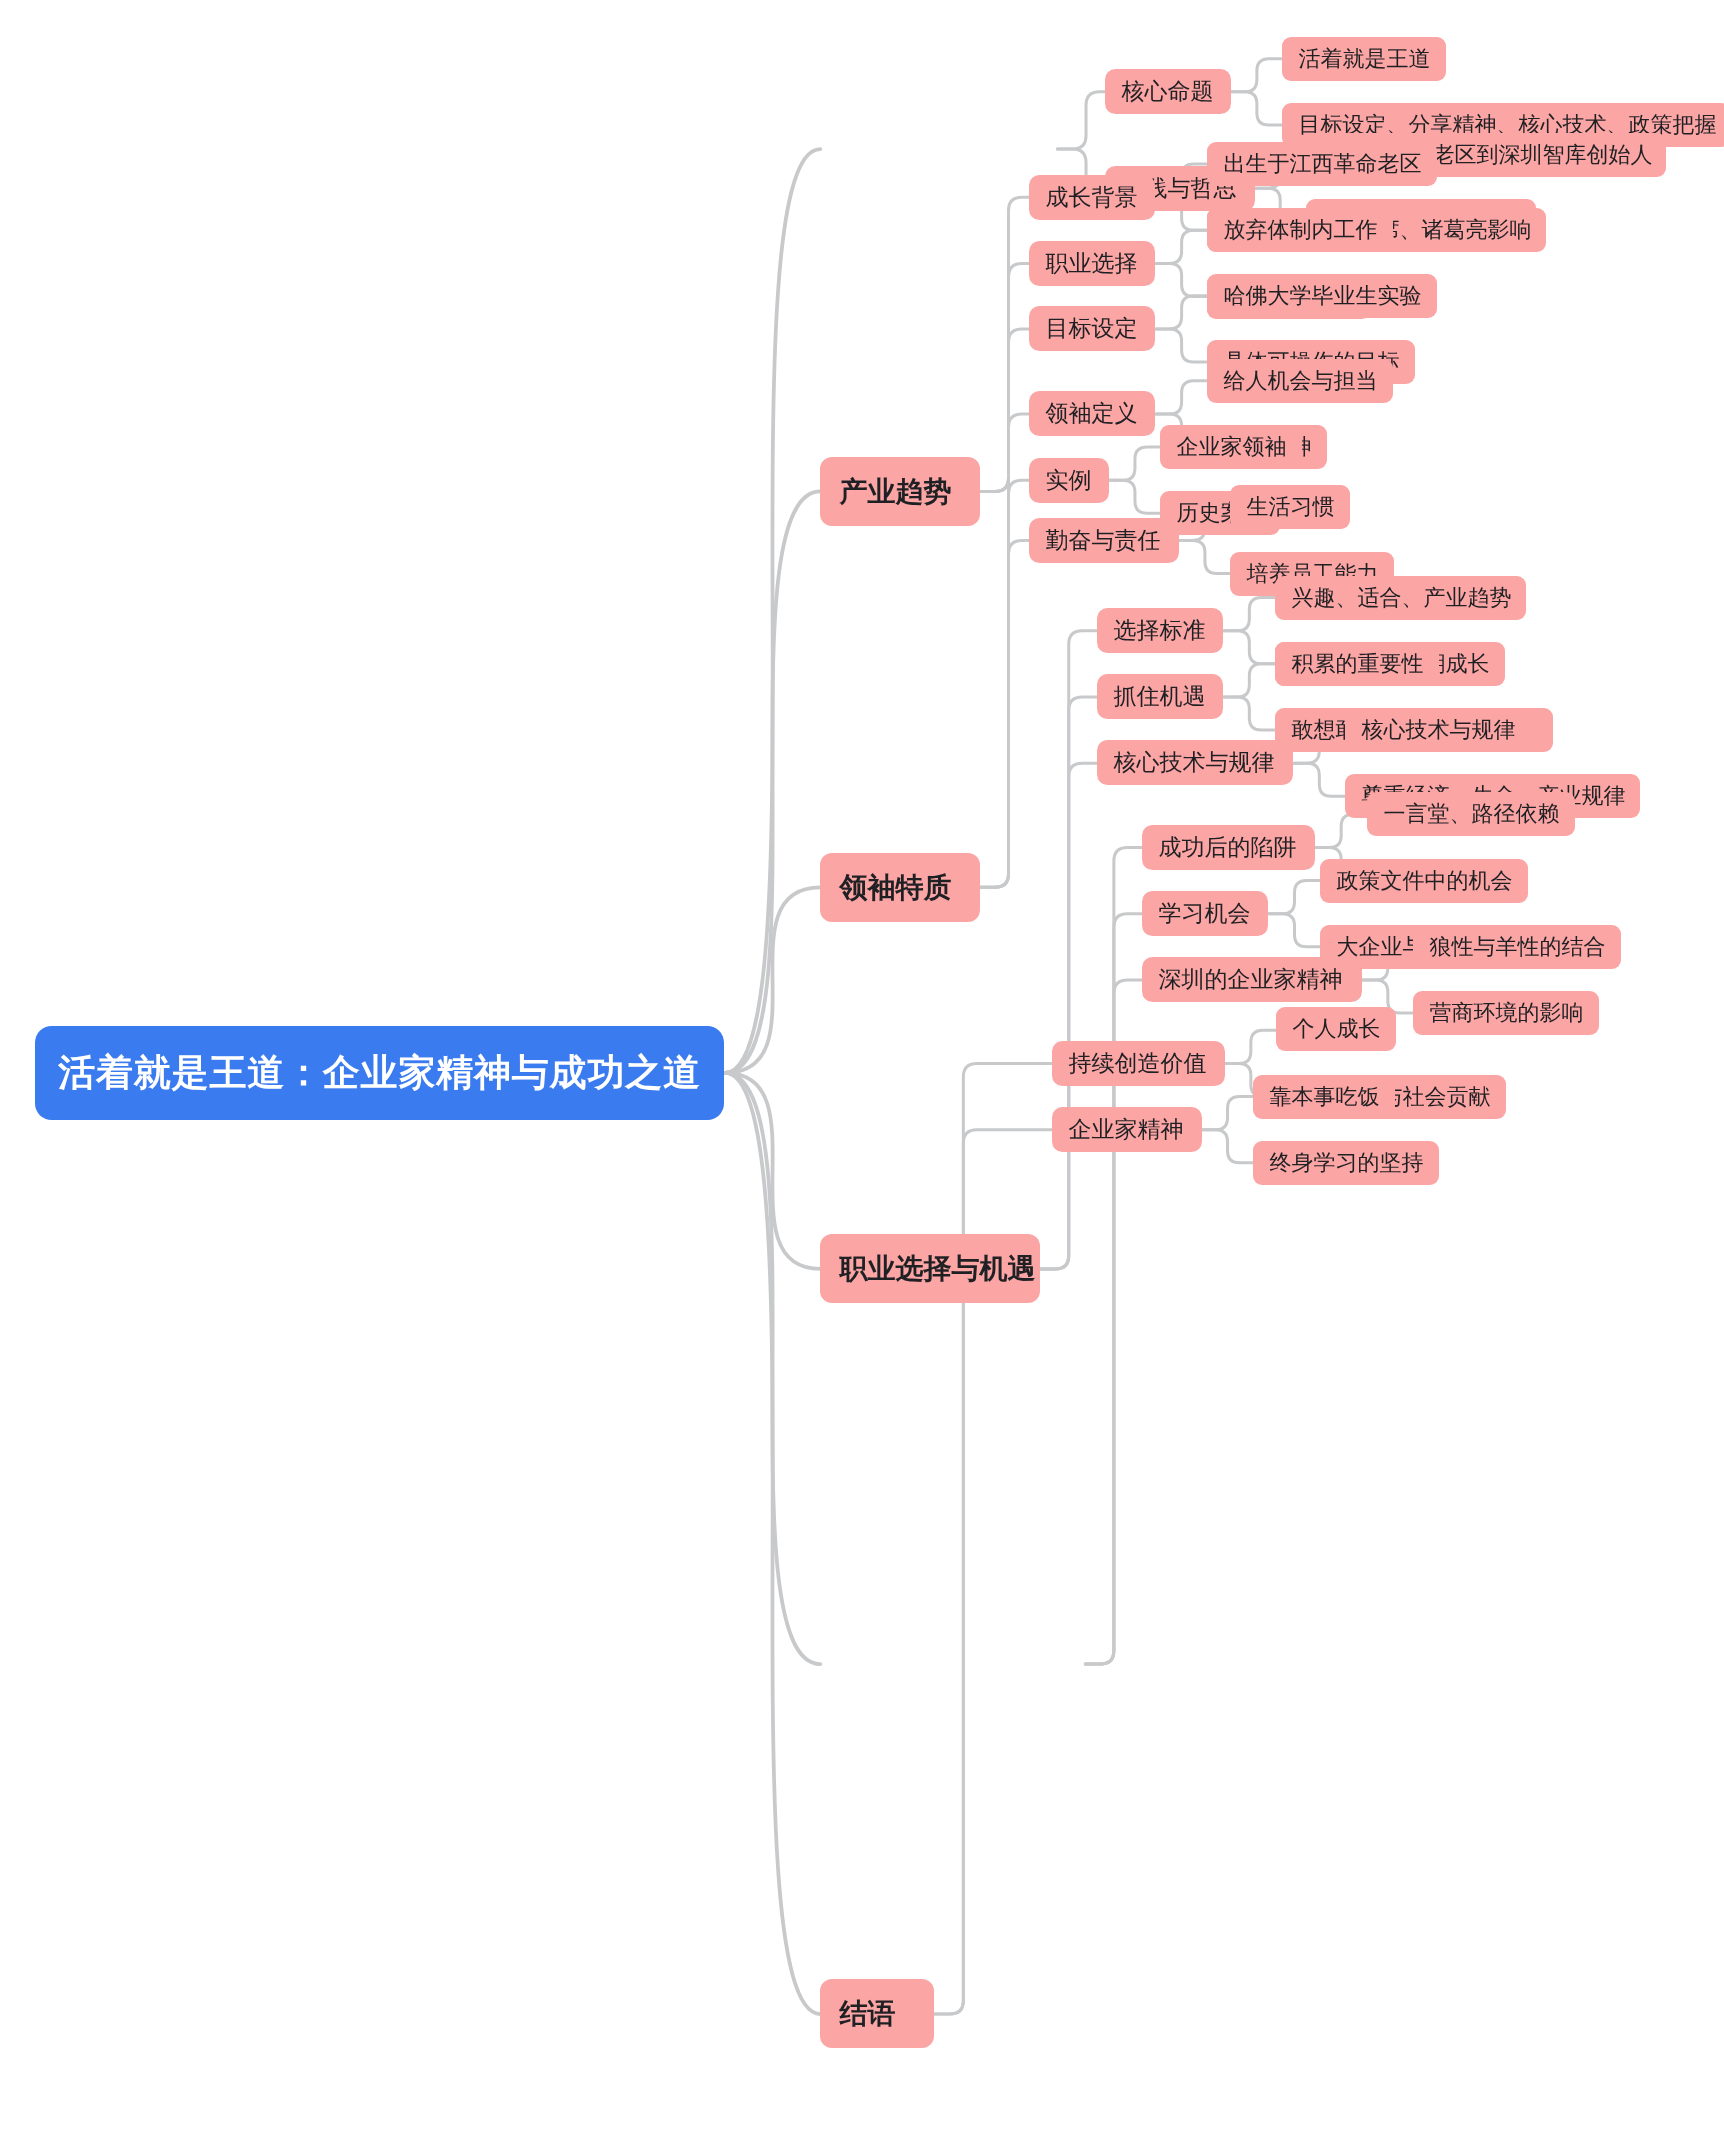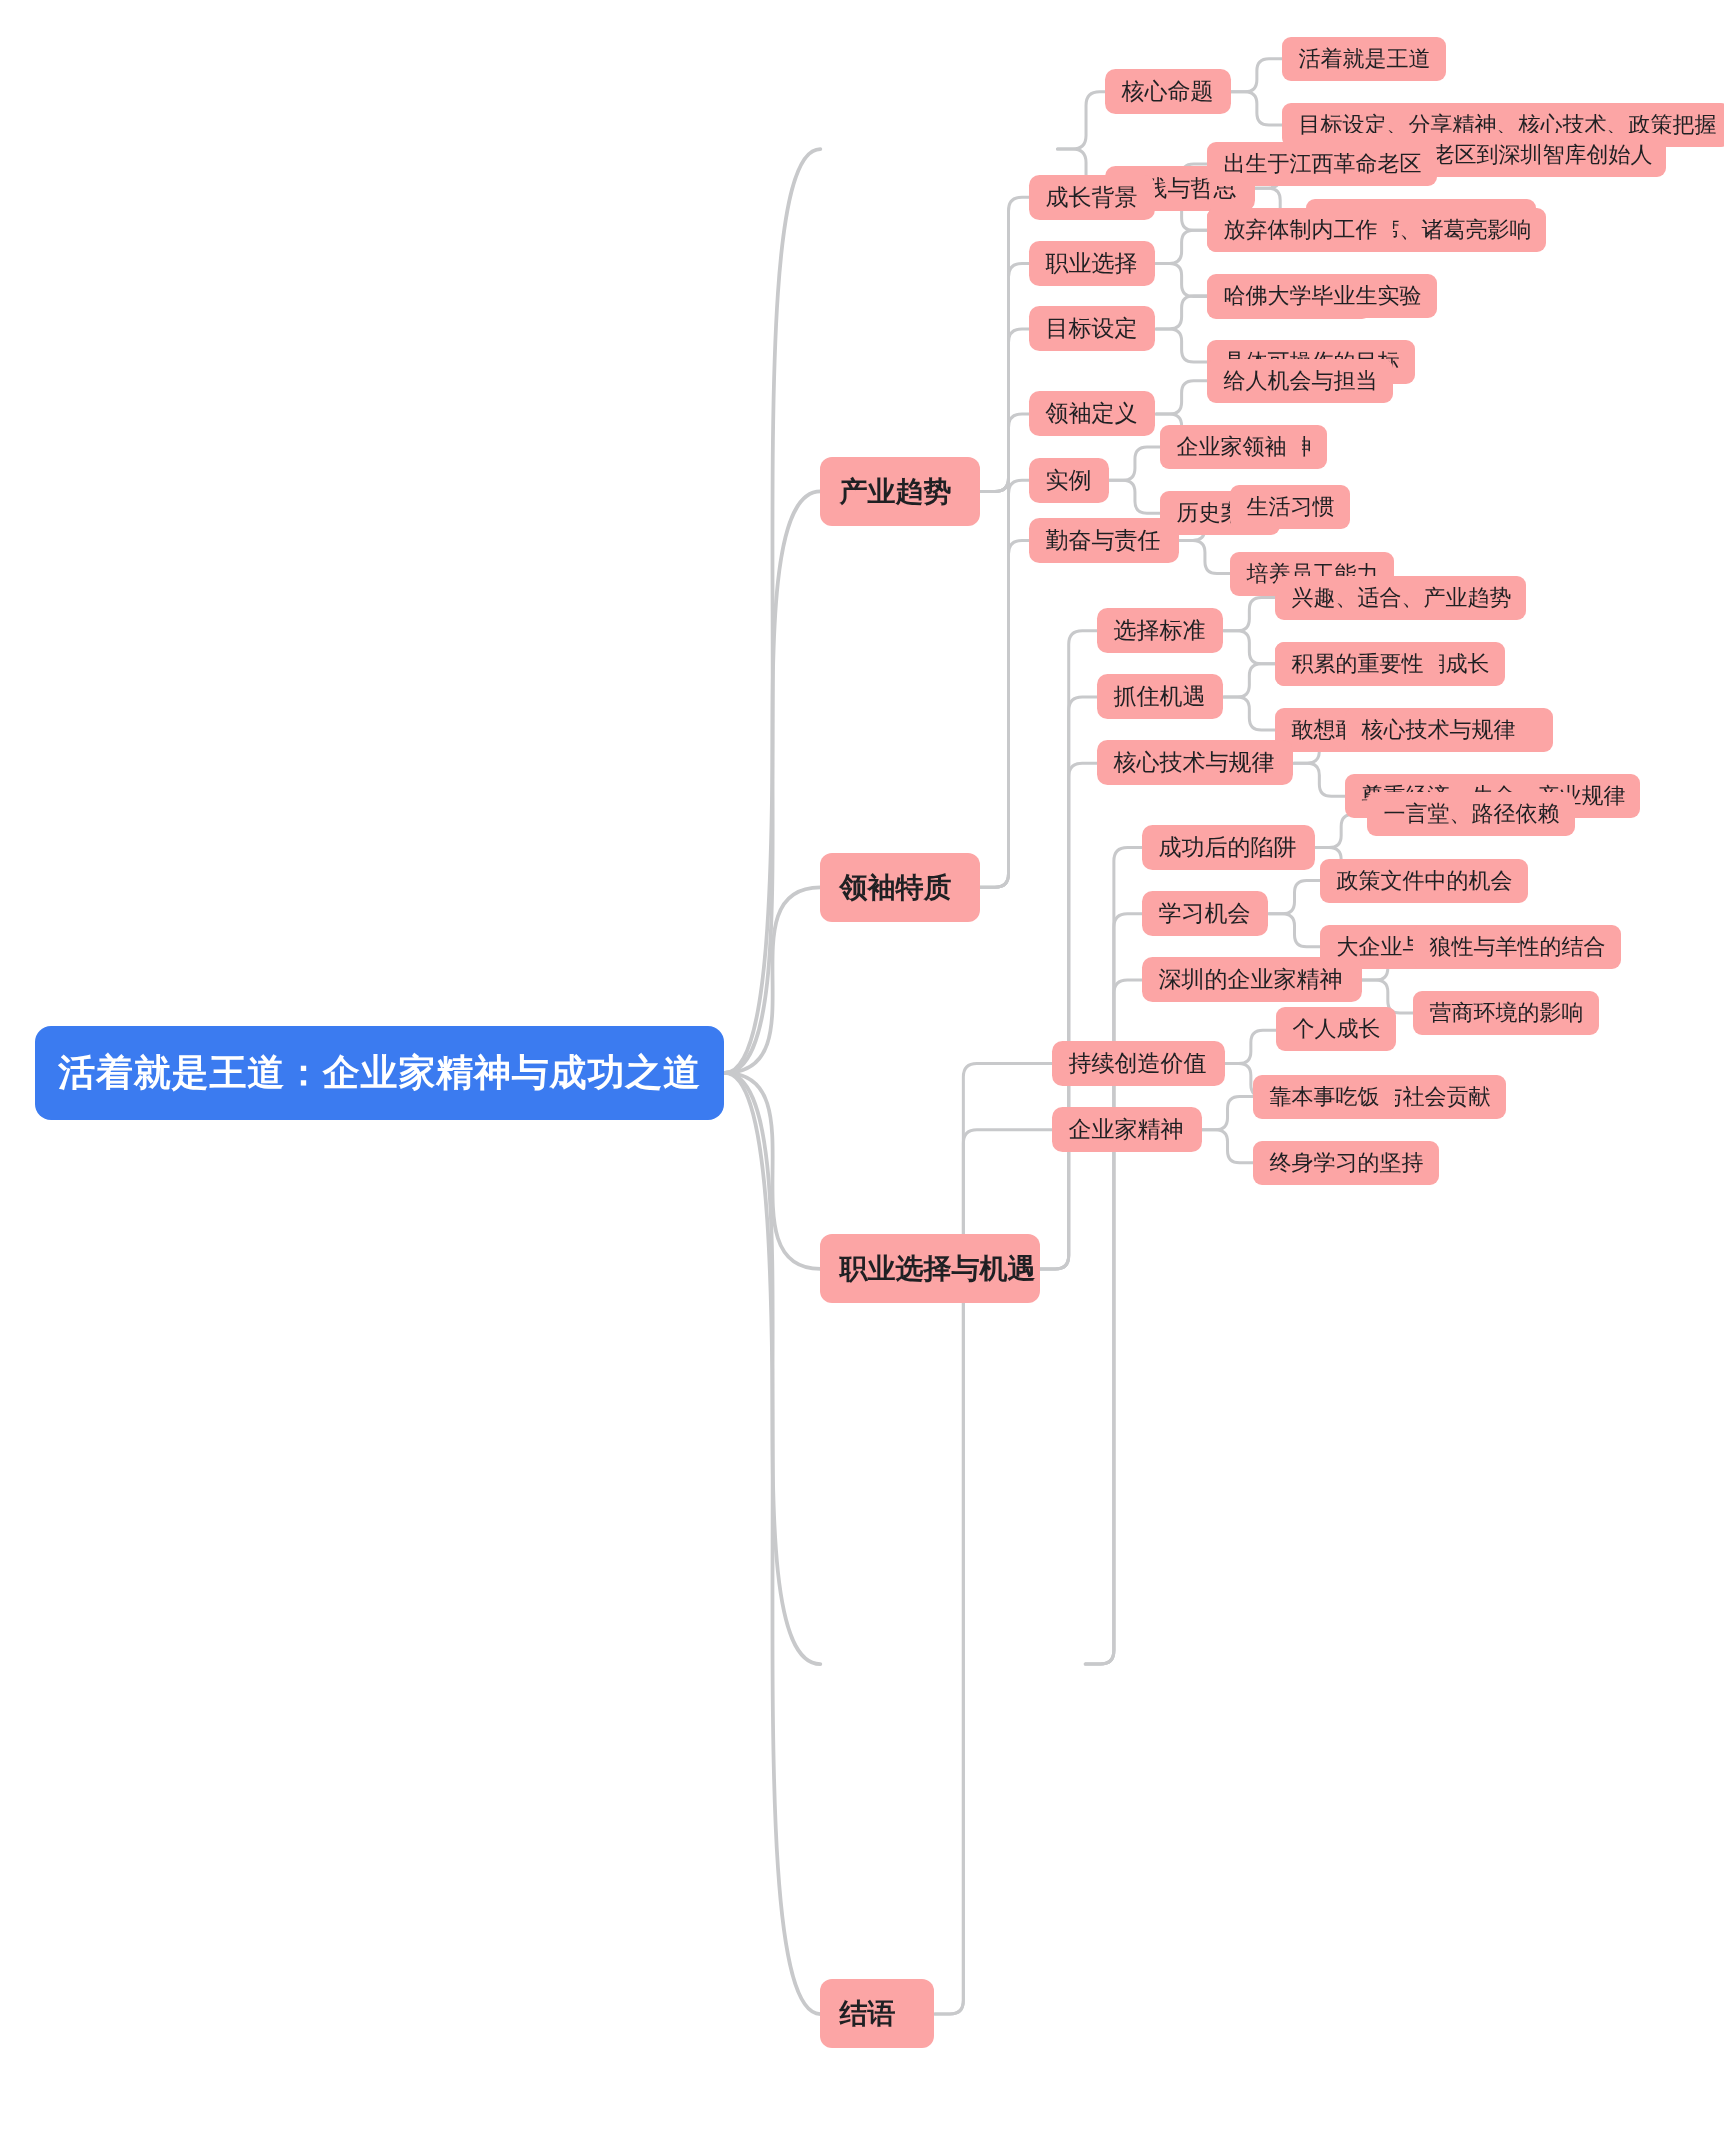--- a/index.html
+++ b/index.html
@@ -77,21 +77,21 @@
       <path d="M 1810 1302 L 1828 1302 Q 1844 1302 1844 1286 L 1844 1274 Q 1844 1258 1860 1258 L 1878 1258" fill="none" stroke="#c8c9cb" stroke-width="4" stroke-linecap="round"></path>
       <path d="M 1810 1302 L 1828 1302 Q 1844 1302 1844 1318 L 1844 1330 Q 1844 1346 1860 1346 L 1878 1346" fill="none" stroke="#c8c9cb" stroke-width="4" stroke-linecap="round"></path>
       <path d="M 963 1425.5 C 1093 1425.5 960 2676 1090 2676" fill="none" stroke="#c8c9cb" stroke-width="5" stroke-linecap="round"></path>
       <path d="M 1242 2676 L 1262 2676 Q 1280 2676 1280 2658 L 1280 1431 Q 1280 1413 1298 1413 L 1398 1413" fill="none" stroke="#c8c9cb" stroke-width="4" stroke-linecap="round"></path>
       <path d="M 1628 1413 L 1646 1413 Q 1662 1413 1662 1397 L 1662 1385 Q 1662 1369 1678 1369 L 1696 1369" fill="none" stroke="#c8c9cb" stroke-width="4" stroke-linecap="round"></path>
       <path d="M 1628 1413 L 1646 1413 Q 1662 1413 1662 1429 L 1662 1441 Q 1662 1457 1678 1457 L 1696 1457" fill="none" stroke="#c8c9cb" stroke-width="4" stroke-linecap="round"></path>
       <path d="M 1242 2676 L 1262 2676 Q 1280 2676 1280 2658 L 1280 1519 Q 1280 1501 1298 1501 L 1398 1501" fill="none" stroke="#c8c9cb" stroke-width="4" stroke-linecap="round"></path>
       <path d="M 1597 1501 L 1615 1501 Q 1631 1501 1631 1485 L 1631 1473 Q 1631 1457 1647 1457 L 1665 1457" fill="none" stroke="#c8c9cb" stroke-width="4" stroke-linecap="round"></path>
       <path d="M 1597 1501 L 1615 1501 Q 1631 1501 1631 1517 L 1631 1529 Q 1631 1545 1647 1545 L 1665 1545" fill="none" stroke="#c8c9cb" stroke-width="4" stroke-linecap="round"></path>
     </svg>
-<div class="node root" style="left: 35px; top: 1026px; width: 689px; height: 94px; border-radius: 16px;">
+<div class="node root" style="left: 35px; top: 1026px; width: 689px; height: 94px;">
       <span>活着就是王道：企业家精神与成功之道</span>
     </div>
     <div class="node lvl2" style="left: 1105px; top: 69px; width: 126px; height: 45px;">
       <span>核心命题</span>
     </div>
     <div class="node lvl3" style="left: 1282px; top: 37px; width: 164px; height: 44px;">
       <span>活着就是王道</span>
     </div>
     <div class="node lvl3" style="left: 1282px; top: 103px; width: 448px; height: 44px;">
       <span>目标设定、分享精神、核心技术、政策把握</span>

